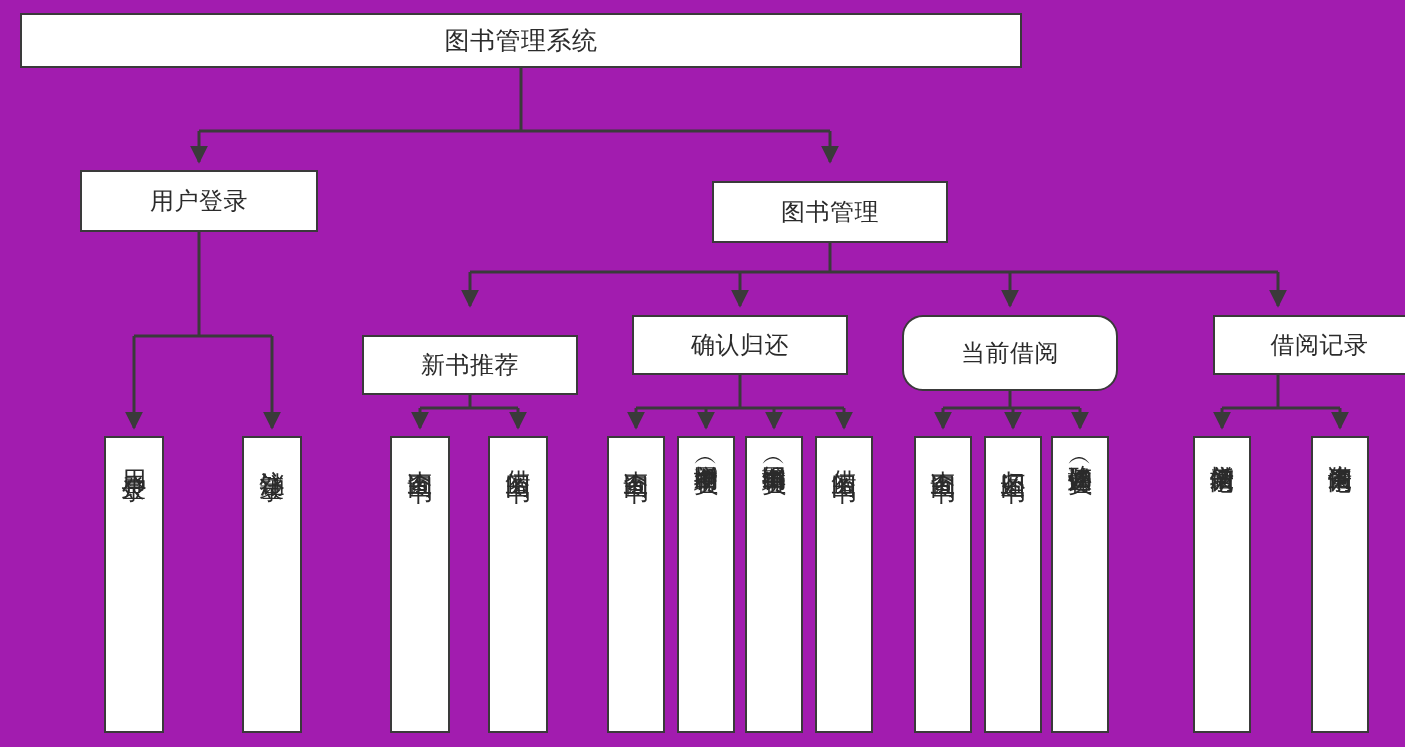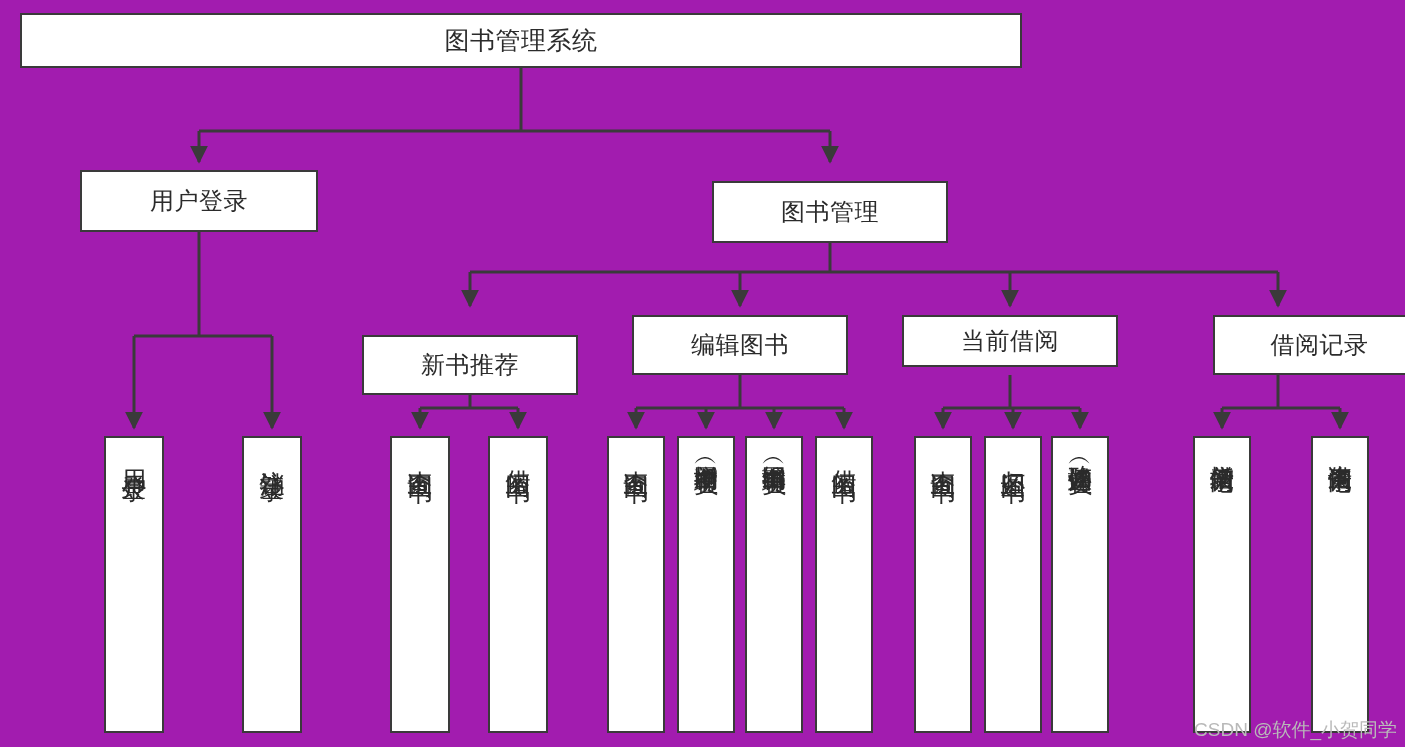--- a/index.html
+++ b/index.html
@@ -140,23 +140,23 @@
     <span class="node-label">用户登录</span>
   </div>
   <div class="node horizontal" style="left:712px; top:170px; width:236px; height:62px;margin-top:11px;">
     <span class="node-label">图书管理</span>
   </div>
 
   <div class="node horizontal" style="left:362px; top:315px; width:216px; height:60px;margin-top:20px;">
     <span class="node-label">新书推荐</span>
   </div>
   <div class="node horizontal" style="left:632px; top:315px; width:216px; height:60px;">
-    <span class="node-label">编辑图书</span>
-  </div>
-  <div class="node horizontal" style="left:902px; top:315px; width:216px; height:52px;">
+    <span class="node-label">确认归还</span>
+  </div>
+  <div class="node horizontal" style="left:902px; top:315px; width:216px; height:76px;border-radius:21px;">
     <span class="node-label">当前借阅</span>
   </div>
   <div class="node horizontal" style="left:1172px; top:315px; width:213px; height:60px;margin-left:41px;">
     <span class="node-label">借阅记录</span>
   </div>
 
   <div class="node vertical" style="left:104px; top:436px; width:60px; height:297px;">
     <span class="node-label">用户登录</span>
   </div>
   <div class="node vertical" style="left:242px; top:436px; width:60px; height:297px;">
@@ -193,15 +193,14 @@
     <span class="node-label">确认归还（管理员）</span>
   </div>
 
   <div class="node vertical tall-text" style="left:1193px; top:436px; width:58px; height:297px;">
     <span class="node-label">新增借阅记录</span>
   </div>
   <div class="node vertical tall-text" style="left:1311px; top:436px; width:58px; height:297px;">
     <span class="node-label">查询借阅记录</span>
   </div>
 
-  <div class="watermark">CSDN @软件_小贺同学</div>
 
 </div>
 
 </body></html>

